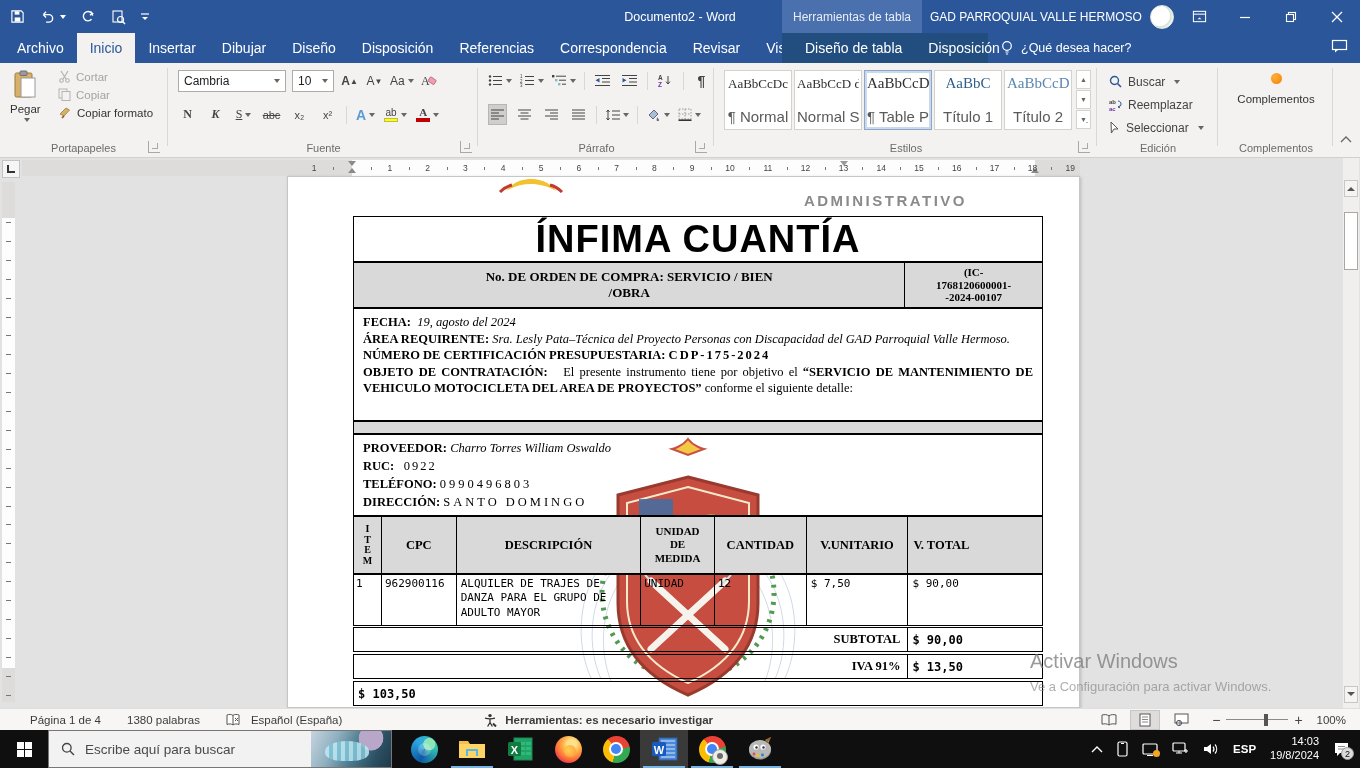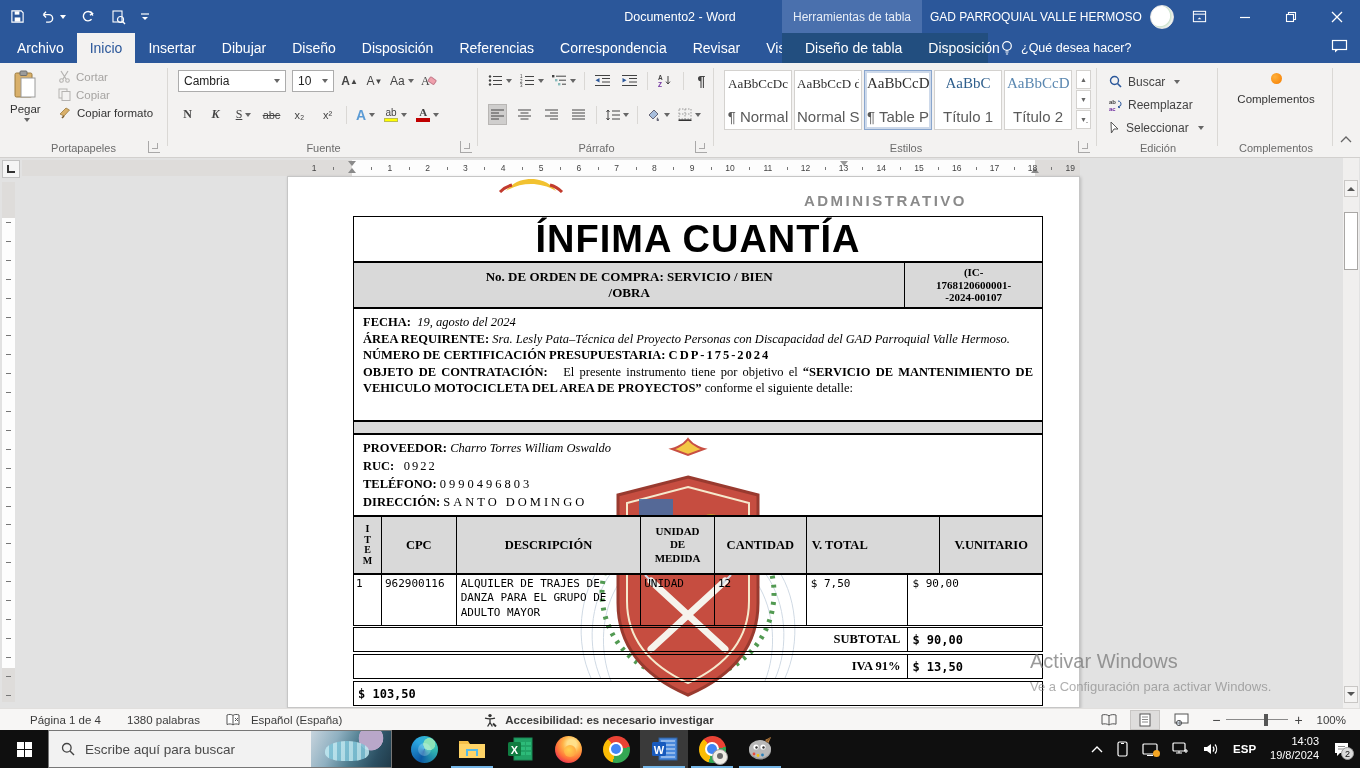--- a/index.html
+++ b/index.html
@@ -637,22 +637,22 @@
         <div class="tc" style="width:28px;display:flex;align-items:center;justify-content:center;font-size:10px;line-height:1.05;white-space:pre-line">I
 T
 E
 M</div>
         <div class="tc" style="width:75px;display:flex;align-items:center;justify-content:center;font-size:12.5px">CPC</div>
         <div class="tc" style="width:185px;display:flex;align-items:center;justify-content:center;font-size:12.5px">DESCRIPCIÓN</div>
         <div class="tc" style="width:74px;display:flex;align-items:center;justify-content:center;font-size:11px;line-height:1.2;white-space:pre-line">UNIDAD
 DE
 MEDIDA</div>
         <div class="tc" style="width:92px;display:flex;align-items:center;justify-content:center;font-size:12.5px">CANTIDAD</div>
+        <div class="tc" style="width:102px;display:flex;align-items:center;justify-content:center;font-size:12.5px">V.UNITARIO</div>
         <div class="tc" style="width:134px;display:flex;align-items:center;padding-left:5px;font-size:12.5px">V. TOTAL</div>
-        <div class="tc" style="width:102px;display:flex;align-items:center;justify-content:center;font-size:12.5px">V.UNITARIO</div>
       </div>
 
       <div class="trow mono" style="top:397px;height:52px;font-size:11px;line-height:1.3">
         <div class="tc" style="width:28px;padding:2px 2px">1</div>
         <div class="tc" style="width:75px;padding:2px 3px">962900116</div>
         <div class="tc" style="width:185px;padding:2px 4px">ALQUILER DE TRAJES DE DANZA PARA EL GRUPO DE ADULTO MAYOR</div>
         <div class="tc" style="width:74px;padding:2px 3px">UNIDAD</div>
         <div class="tc" style="width:92px;padding:2px 3px">12</div>
         <div class="tc" style="width:102px;padding:2px 4px">$ 7,50</div>
         <div class="tc" style="width:134px;padding:2px 4px">$ 90,00</div>
@@ -702,21 +702,21 @@
         </svg>
     </span>
     <span class="st">Español (España)</span>
     <span class="st" style="margin-left:115px;margin-right:8px">
       <svg width="14" height="14" viewBox="0 0 14 14">
           <circle cx="7" cy="2.6" r="1.7" fill="#333"></circle>
           <path d="M2 5.2c3.4 1 6.6 1 10 0M7 6.5v3l-2.4 4M7 9.5l2.4 4" stroke="#333" stroke-width="1.3" fill="none"></path>
           <path d="M10 10.5l3 3" stroke="#333" stroke-width="2"></path>
         </svg>
     </span>
-    <span class="st" style="font-weight:bold">Accesibilidad: es necesario investigar</span>
+    <span class="st" style="font-weight:bold">Herramientas: es necesario investigar</span>
     <span style="margin-left:auto;display:flex;align-items:center;gap:6px;padding-right:14px">
       <span class="viewbtn">
         <svg width="16" height="12" viewBox="0 0 16 12">
             <path d="M1 1c2.5-.7 5-.5 7 .8 2-1.3 4.5-1.5 7-.8v9.2c-2.5-.7-5-.5-7 .8-2-1.3-4.5-1.5-7-.8z" fill="none" stroke="#555"></path>
             <path d="M8 1.8v9.2" stroke="#555"></path>
           </svg>
       </span>
       <span class="viewbtn sel">
         <svg width="12" height="14" viewBox="0 0 12 14">
             <rect x="1" y="1" width="10" height="12" fill="#fff" stroke="#555"></rect>

